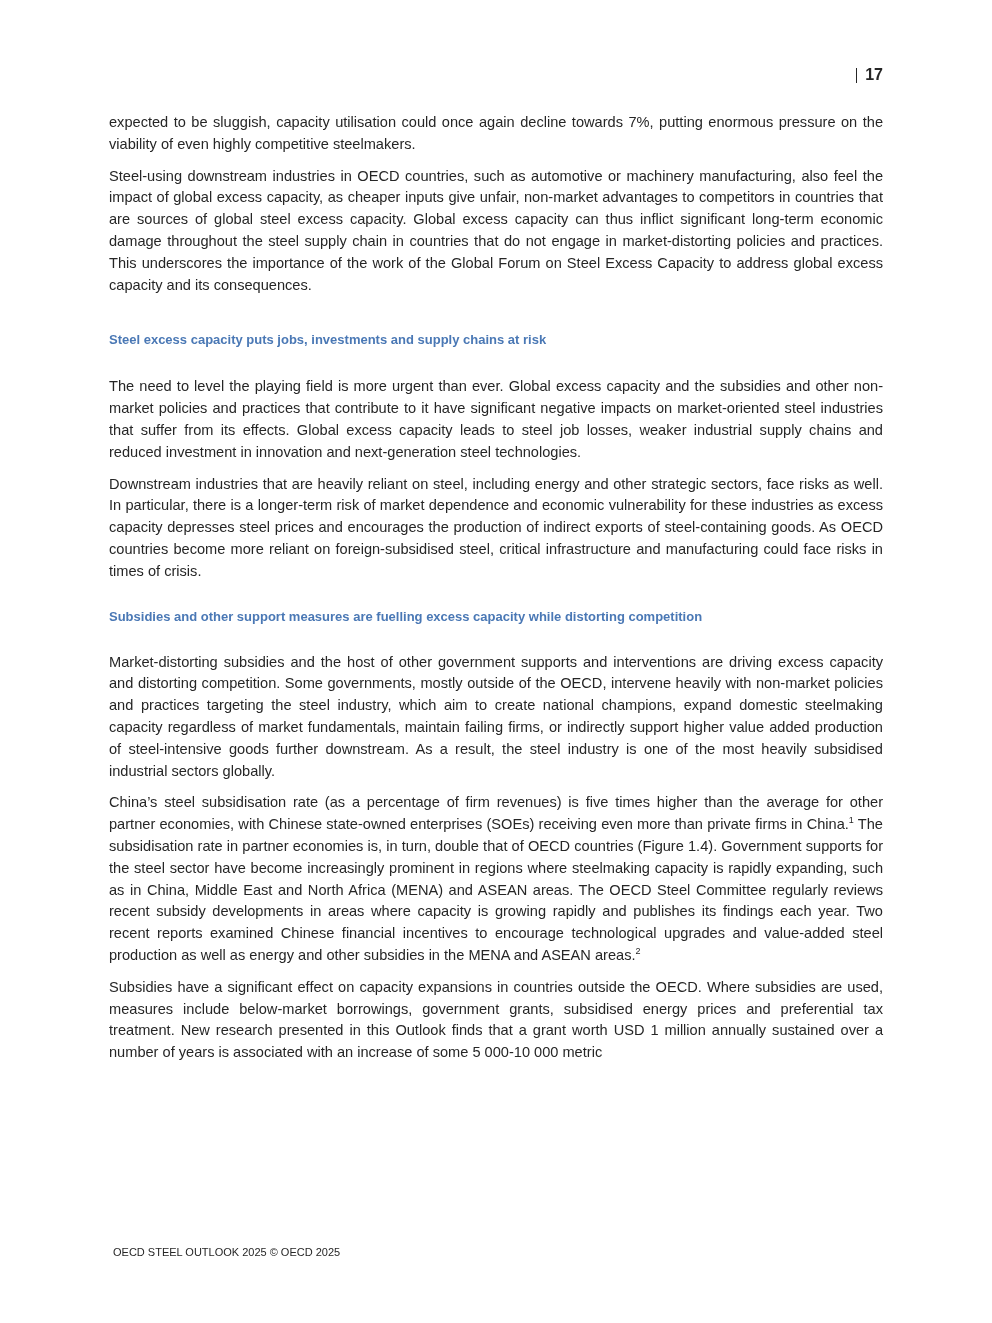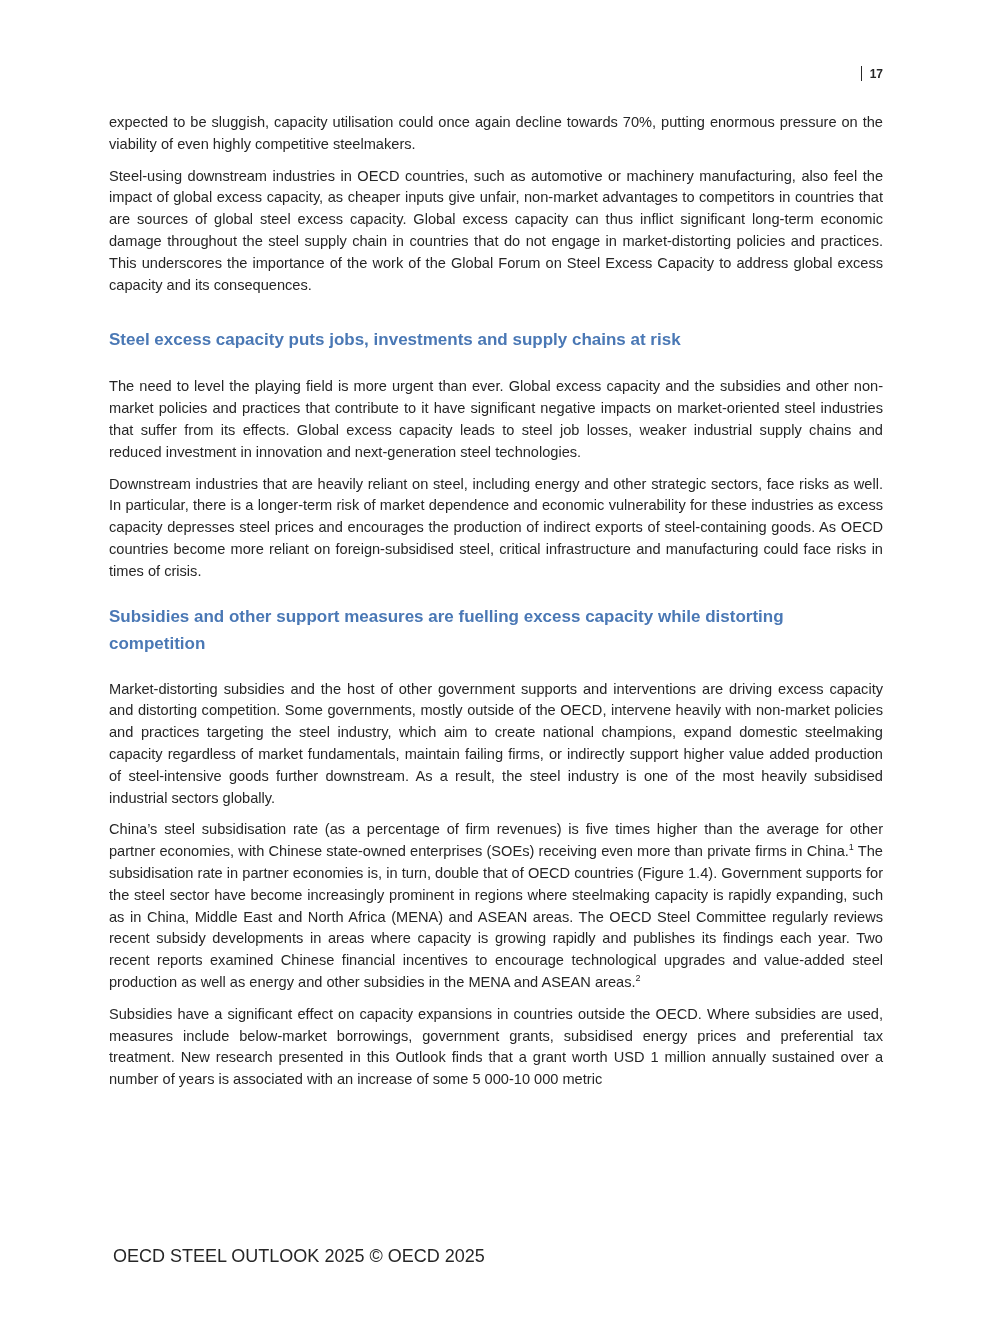--- a/index.html
+++ b/index.html
@@ -2,56 +2,56 @@
 <html><head>
 <meta charset="utf-8">
 <style>
   html, body { margin: 0; padding: 0; background: #ffffff; }
   body {
     width: 992px; height: 1323px; position: relative; overflow: hidden;
     font-family: "Liberation Sans", sans-serif; color: #262626;
   }
   .page-number {
     position: absolute; top: 66px; right: 109px;
-    font-size: 12px; font-weight: bold; color: #262626;
+    font-size: 16px; font-weight: bold; color: #262626;
     display: flex; align-items: center;
   }
   .page-number .bar {
     display: inline-block; width: 1px; height: 15px; background: #262626;
     margin-right: 8px;
   }
   .content {
     position: absolute; left: 109px; top: 112px; width: 774px;
   }
   p.body {
     margin: 0 0 10px 0; font-size: 14.6px; line-height: 21.8px;
     text-align: justify; color: #262626;
   }
   h2.section {
-    margin: 0; color: #4a78b5; font-size: 17px; font-weight: bold;
+    margin: 0; color: #4a78b5; font-size: 13px; font-weight: bold;
     line-height: 27px;
   }
   .h1-wrap { margin-top: 30px; margin-bottom: 23px; }
   .h2-wrap { margin-top: 20px; margin-bottom: 22px; }
   sup { font-size: 9px; vertical-align: super; line-height: 0; }
   .footer {
     position: absolute; left: 113px; top: 1246px;
-    font-size: 18px; color: #262626;
+    font-size: 11px; color: #262626;
   }
 </style>
 </head>
 <body>
 
 <div class="page-number">
   <span class="bar"></span>
   <span>17</span>
 </div>
 
 <div class="content">
-  <p class="body">expected to be sluggish, capacity utilisation could once again decline towards 70%, putting enormous pressure on the viability of even highly competitive steelmakers.</p>
+  <p class="body">expected to be sluggish, capacity utilisation could once again decline towards 7%, putting enormous pressure on the viability of even highly competitive steelmakers.</p>
   <p class="body">Steel-using downstream industries in OECD countries, such as automotive or machinery manufacturing, also feel the impact of global excess capacity, as cheaper inputs give unfair, non-market advantages to competitors in countries that are sources of global steel excess capacity. Global excess capacity can thus inflict significant long-term economic damage throughout the steel supply chain in countries that do not engage in market-distorting policies and practices. This underscores the importance of the work of the Global Forum on Steel Excess Capacity to address global excess capacity and its consequences.</p>
 
   <div class="h1-wrap">
     <h2 class="section">Steel excess capacity puts jobs, investments and supply chains at risk</h2>
   </div>
   <p class="body">The need to level the playing field is more urgent than ever. Global excess capacity and the subsidies and other non-market policies and practices that contribute to it have significant negative impacts on market-oriented steel industries that suffer from its effects. Global excess capacity leads to steel job losses, weaker industrial supply chains and reduced investment in innovation and next-generation steel technologies.</p>
   <p class="body">Downstream industries that are heavily reliant on steel, including energy and other strategic sectors, face risks as well. In particular, there is a longer-term risk of market dependence and economic vulnerability for these industries as excess capacity depresses steel prices and encourages the production of indirect exports of steel-containing goods. As OECD countries become more reliant on foreign-subsidised steel, critical infrastructure and manufacturing could face risks in times of crisis.</p>
 
   <div class="h2-wrap">
     <h2 class="section">Subsidies and other support measures are fuelling excess capacity while distorting competition</h2>

